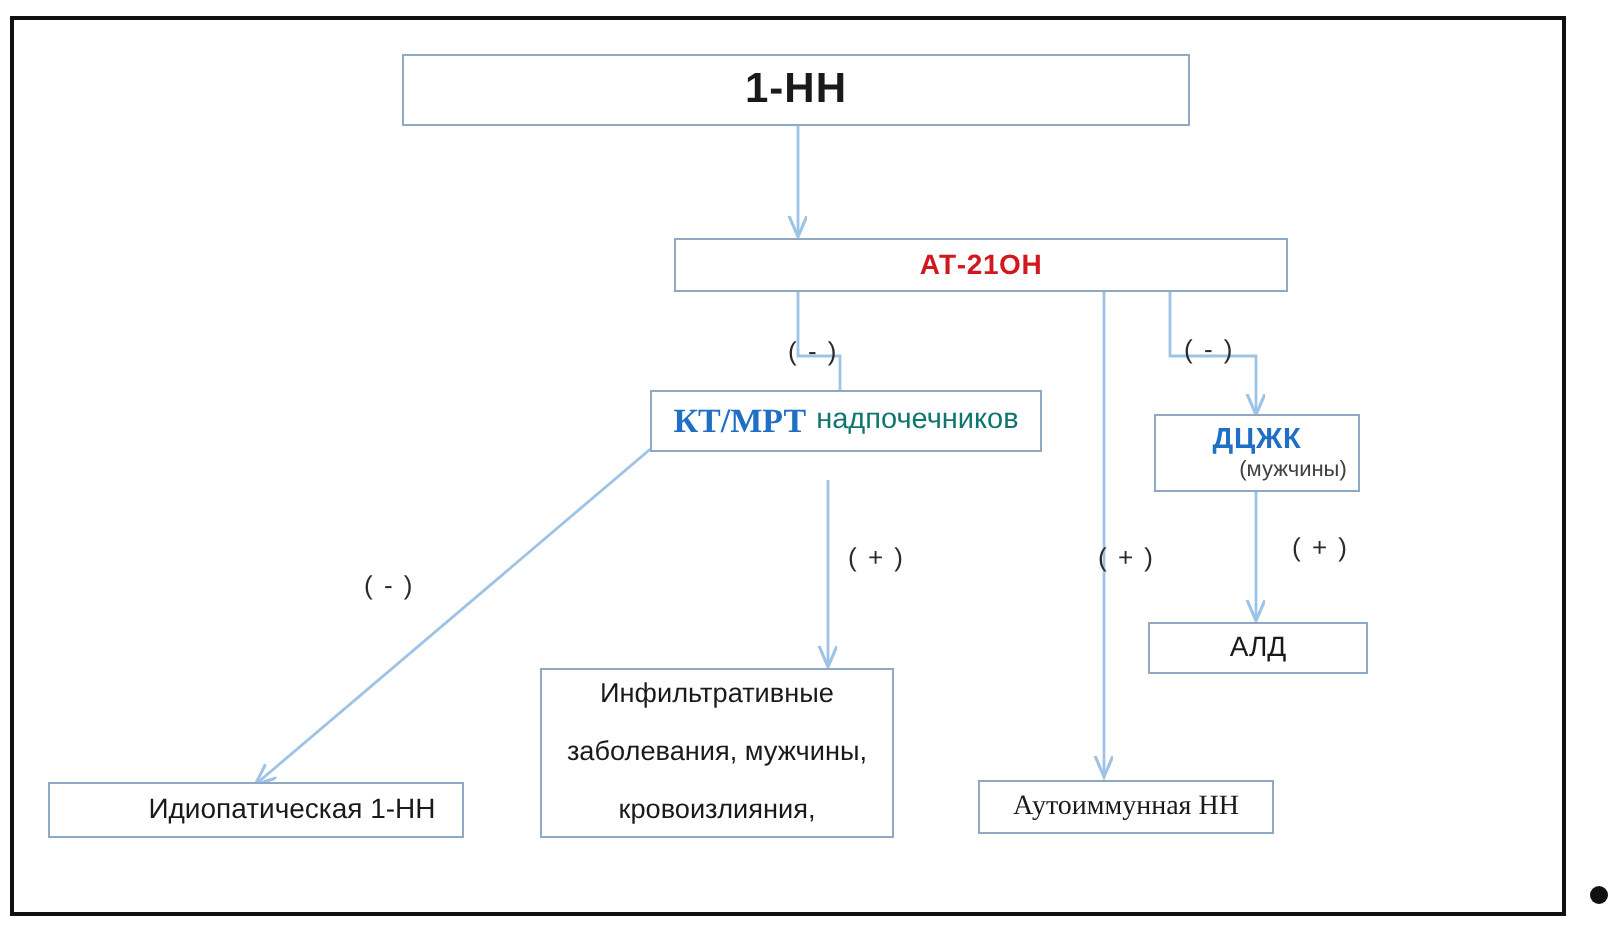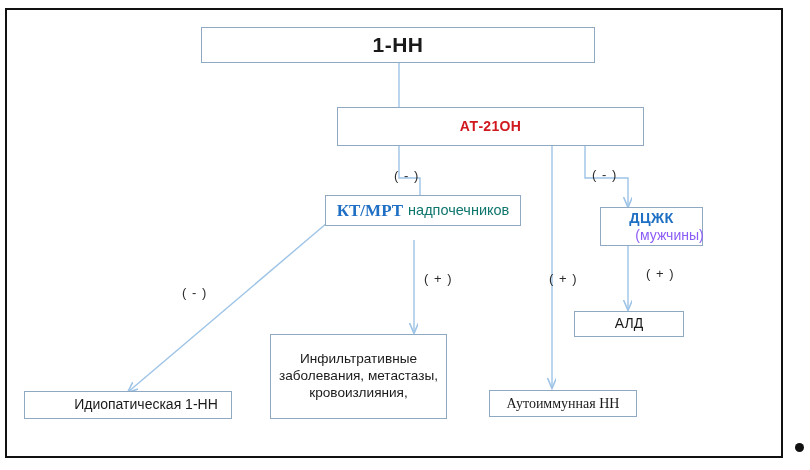--- a/index.html
+++ b/index.html
@@ -81,31 +81,32 @@
     font-size: 14.5px;
     text-align: center;
   }
   .dc-blue {
     color: #1f6fc4;
     font-weight: bold;
     font-size: 14.5px;
     letter-spacing: 0.4px;
   }
   .dc-rest {
-    color: #8b5cf6;
-    font-size: 14px;
+    color: #404040;
+    font-size: 11px;
     margin-left: 36px;
   }
   .node-plain {
     font-size: 14px;
   }
   .node-multi {
     font-size: 13.6px;
     flex-direction: column;
     padding: 4px 6px;
+    gap: 12px;
   }
   .node-multi span { display: block; }
   
   .sign {
     position: absolute;
     font-size: 13px;
     color: #2b2b2b;
     font-family: "Liberation Sans", sans-serif;
     white-space: nowrap;
     letter-spacing: 1px;
@@ -140,45 +141,45 @@
       <path d="M327,223 L128,392" marker-end="url(#arrowhead)"></path>
 
       <path d="M628,245 L628,310" marker-end="url(#arrowhead)"></path>
     </g>
   </svg>
 
   <div class="node node-title" style="left:201px; top:27px; width:394px; height:36px;">
     <span>1-НН</span>
   </div>
 
-  <div class="node" style="left:337px; top:107px; width:307px; height:39px;">
+  <div class="node" style="left:337px; top:119px; width:307px; height:27px;">
     <span class="node-red">АТ-21ОН</span>
   </div>
 
   <div class="node" style="left:325px; top:195px; width:196px; height:31px; gap:5px;">
     <span class="kt-blue">КТ/МРТ</span>
     <span class="kt-rest">надпочечников</span>
   </div>
 
-  <div class="node" style="left:600px; top:207px; width:103px; height:39px; flex-direction:column;">
+  <div class="node" style="left:577px; top:207px; width:103px; height:39px; flex-direction:column;">
     <span class="dc-blue">ДЦЖК</span>
     <span class="dc-rest">(мужчины)</span>
   </div>
 
   <div class="node node-plain" style="left:574px; top:311px; width:110px; height:26px;">
     <span>АЛД</span>
   </div>
 
   <div class="node node-plain" style="left:24px; top:391px; width:208px; height:28px;padding-left:36px;">
     <span>Идиопатическая 1-НН</span>
   </div>
 
   <div class="node node-multi" style="left:270px; top:334px; width:177px; height:85px;">
     <span>Инфильтративные</span>
-    <span>заболевания, метастазы,</span>
+    <span>заболевания, мужчины,</span>
     <span>кровоизлияния,</span>
   </div>
 
   <div class="node node-plain" style="left:489px; top:390px; width:148px; height:27px;font-family:Liberation Serif, serif;">
     <span>Аутоиммунная НН</span>
   </div>
 
   <div class="sign" style="left:394px; top:168px;">( - )</div>
 
   <div class="sign" style="left:592px; top:167px;">( - )</div>

